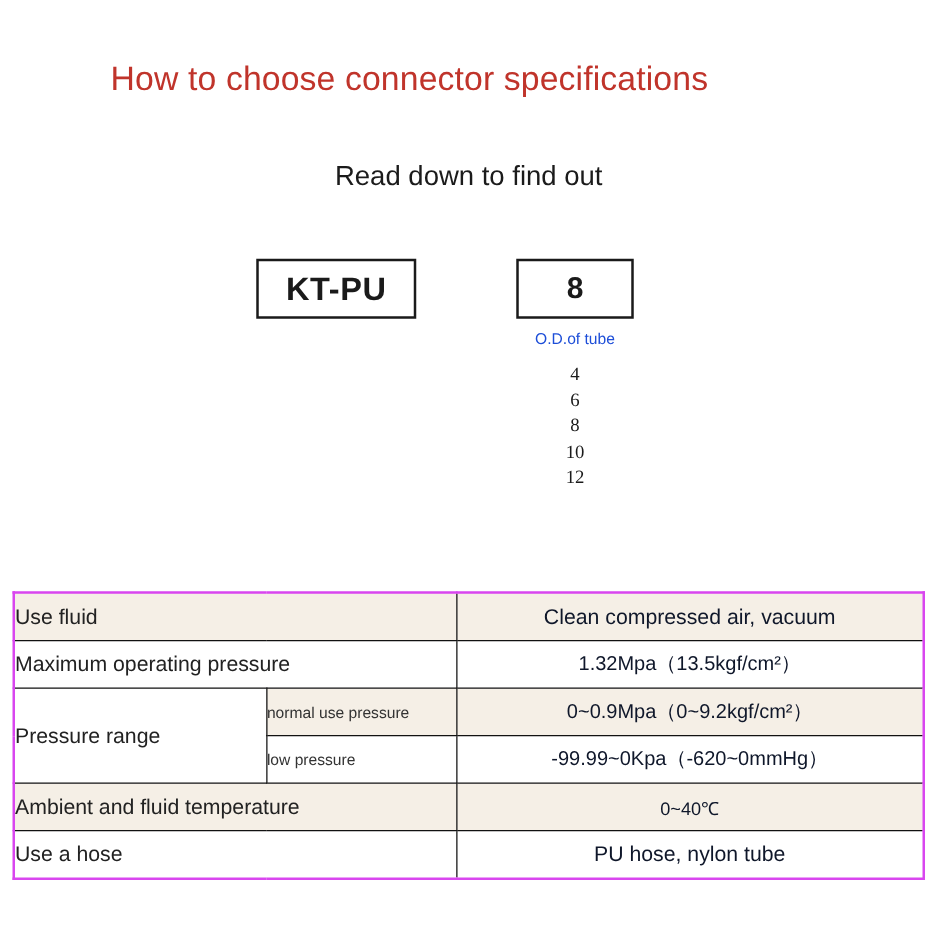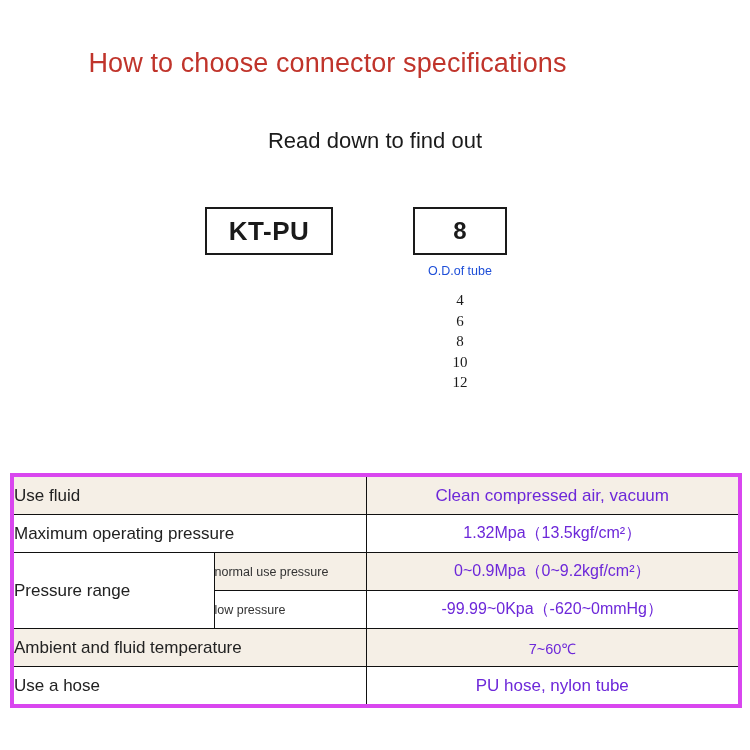--- a/index.html
+++ b/index.html
@@ -100,21 +100,21 @@
   .size-option { display: block; }
 
   
   .spec-table {
     position: absolute;
     left: 10px;
     top: 473px;
     width: 728px;
     border-collapse: collapse;
     table-layout: fixed;
-    border: 4px solid #d946ef;
+    border: 2px solid #d946ef;
   }
   .spec-table td {
     border: 1px solid #111;
     padding: 0;
     vertical-align: middle;
   }
   .row-beige { background: #f5efe6; }
   .row-white { background: #ffffff; }
 
   .cell-label {
@@ -128,21 +128,21 @@
   .cell-label-tall { height: 74px; }
   .cell-sublabel {
     font-size: 12.5px;
     color: #333;
     text-align: left;
     height: 37px;
     white-space: nowrap;
   }
   .cell-value {
     font-size: 16px;
-    color: #6d28d9;
+    color: #0f172a;
     text-align: center;
     height: 37px;
     white-space: nowrap;
   }
   .cell-value-small { font-size: 14.5px; }
   .cell-value-big { font-size: 17px; }
 </style>
 </head>
 <body>
 
@@ -192,21 +192,21 @@
       <td class="cell-value row-beige">0~0.9Mpa（0~9.2kgf/cm²）</td>
     </tr>
 
     <tr>
       <td class="cell-sublabel row-white">low pressure</td>
       <td class="cell-value row-white">-99.99~0Kpa（-620~0mmHg）</td>
     </tr>
 
     <tr class="row-beige">
       <td class="cell-label" colspan="2">Ambient and fluid temperature</td>
-      <td class="cell-value cell-value-small">7~60℃</td>
+      <td class="cell-value cell-value-small">0~40℃</td>
     </tr>
 
     <tr class="row-white">
       <td class="cell-label" colspan="2">Use a hose</td>
       <td class="cell-value cell-value-big">PU hose, nylon tube</td>
     </tr>
 
   </tbody>
 </table>
 

